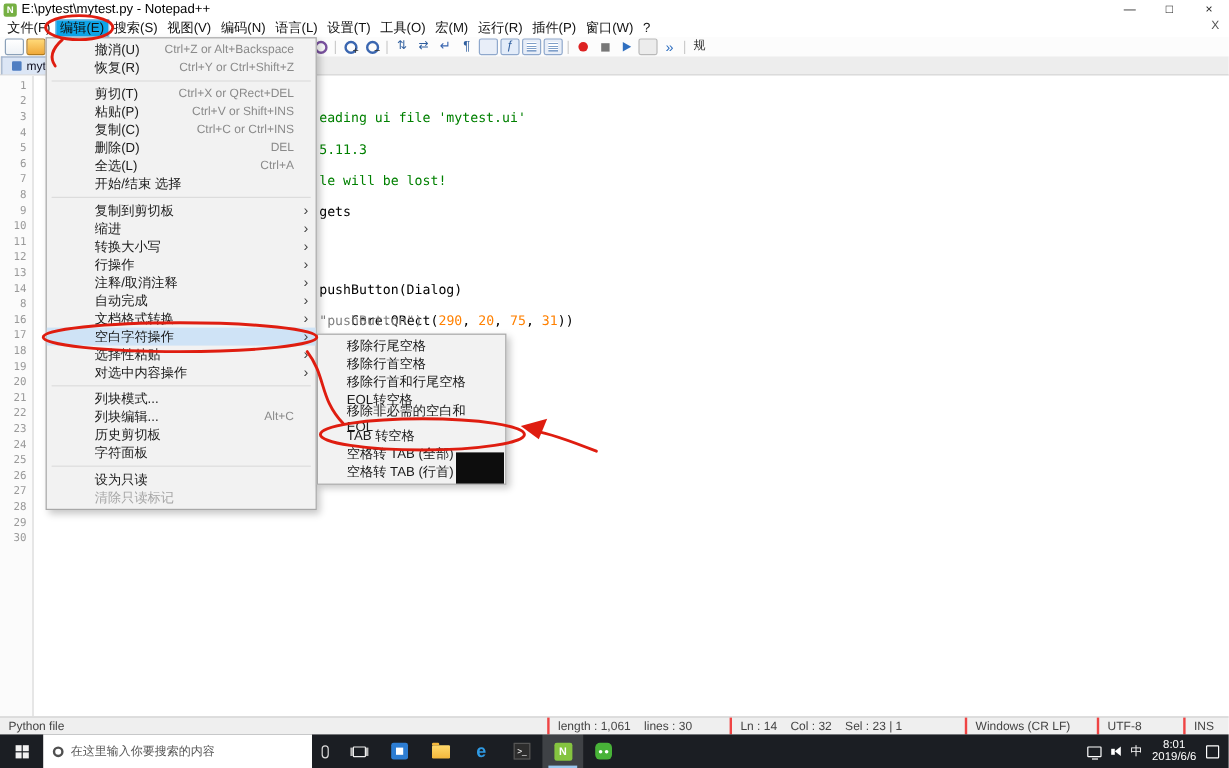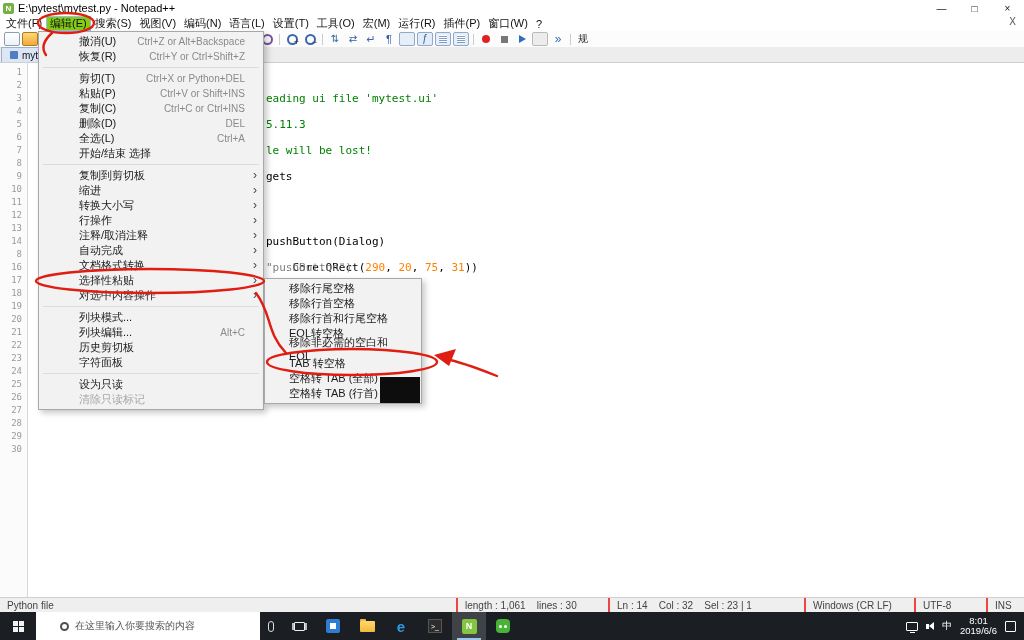--- a/index.html
+++ b/index.html
@@ -11,21 +11,21 @@
   .npp-logo{width:11px;height:11px;margin:0 4px 0 3px;background:#76b043;border-radius:2px;color:#fff;
     display:flex;align-items:center;justify-content:center;font-size:8px;font-weight:bold}
   .npp-logo::before{content:"N"}
   .title-text{color:#000;font-size:11px}
   .win-controls{margin-left:auto;display:flex;height:100%}
   .wc{width:33px;display:flex;align-items:center;justify-content:center;font-size:10px;color:#222}
 
   
   .menubar{position:absolute;top:16px;left:0;right:0;height:15px;background:#fff;display:flex;align-items:flex-start;padding-left:2px}
   .mb{padding:0 4px;height:100%;display:flex;align-items:center;color:#111}
-  .mb.active{background:#84cc16;box-shadow:inset 0 0 0 1px #90c2e7}
+  .mb.active{background:#0ea5e9;box-shadow:inset 0 0 0 1px #90c2e7}
   .mb-close{margin-left:auto;padding:0 8px;color:#555;font-size:10px}
 
   
   .toolbar{position:absolute;top:31px;left:0;right:0;height:16px;background:#fcfcfc;display:flex;align-items:center;padding-left:3px}
   .tb-sep{width:1px;height:11px;background:#ccc;margin:0 3px}
   .ti{position:relative;width:16px;height:14px;margin:0 1px;display:flex;align-items:center;justify-content:center;border-radius:2px;font-size:10px;line-height:1}
   .ic-new{background:linear-gradient(#fff,#eef2f6);border:1px solid #8aa0b8}
   .ic-open{background:linear-gradient(#ffd978,#f0a93a);border:1px solid #b27b1e}
   .ic-save,.ic-saveall,.ic-savemacro{background:#ececec;border:1px solid #b9b9b9}
   .ic-close,.ic-closeall{background:#f4f4f4;border:1px solid #b9b9b9;color:#999}
@@ -84,21 +84,21 @@
   
   .statusbar{position:absolute;top:597px;left:0;right:0;height:15px;background:#efefef;border-top:1px solid #cfcfcf;display:flex;align-items:stretch;font-size:10px;color:#444}
   .ss{display:flex;align-items:center;padding:0 7px;border-right:2px solid #ef4444;white-space:pre;overflow:hidden}
   .ss1{flex:1}.ss2{width:152px}.ss3{width:196px}.ss4{width:110px}.ss5{width:72px}.ss6{width:36px;border-right:none}
 
   
   .taskbar{position:absolute;top:612px;left:0;right:0;height:28px;background:#1b1e23;display:flex;align-items:center;color:#eee}
   .start{width:36px;height:100%;display:flex;align-items:center;justify-content:center}
   .winlogo{display:grid;grid-template-columns:5px 5px;grid-template-rows:5px 5px;gap:1px}
   .wsq{background:#f2f2f2}
-  .searchbox{width:224px;height:100%;background:#fff;display:flex;align-items:center;gap:6px;padding:0 24px}
+  .searchbox{width:224px;height:100%;background:#fff;display:flex;align-items:center;gap:6px;padding:0 8px}
   .ring{width:9px;height:9px;border:2px solid #4f4f4f;border-radius:50%;flex:none}
   .search-text{font-size:10px;color:#555;white-space:nowrap;overflow:hidden}
   .tb-btn{width:22px;height:100%;display:flex;align-items:center;justify-content:center}
   .pen{width:6px;height:11px;border:1px solid #ddd;border-radius:3px}
   .tb-app{width:34px;height:28px;display:flex;align-items:center;justify-content:center;position:relative}
   .tb-app.active{background:rgba(255,255,255,.16)}
   .tb-app.active::after{content:"";position:absolute;left:5px;right:5px;bottom:0;height:2px;background:#9ac7ef}
   .i-taskview{width:11px;height:9px;border:1px solid #eee;border-radius:1px;box-shadow:-3px 0 0 -1px #bbb,3px 0 0 -1px #bbb}
   .i-appblue{width:14px;height:14px;background:#2d7dd2;border-radius:2px;display:flex;align-items:center;justify-content:center}
   .i-appblue::before{content:"";width:6px;height:6px;background:#fff}
@@ -246,21 +246,21 @@
       <span>撤消(U)</span>
       <span class="sc">Ctrl+Z or Alt+Backspace</span>
     </div>
   <div class="mi">
       <span>恢复(R)</span>
       <span class="sc">Ctrl+Y or Ctrl+Shift+Z</span>
     </div>
   <div class="msep"></div>
   <div class="mi">
       <span>剪切(T)</span>
-      <span class="sc">Ctrl+X or Python+DEL</span>
+      <span class="sc">Ctrl+X or QRect+DEL</span>
     </div>
   <div class="mi">
       <span>粘贴(P)</span>
       <span class="sc">Ctrl+V or Shift+INS</span>
     </div>
   <div class="mi">
       <span>复制(C)</span>
       <span class="sc">Ctrl+C or Ctrl+INS</span>
     </div>
   <div class="mi">
@@ -288,20 +288,23 @@
       <span>行操作</span>
     </div>
   <div class="mi has-sub">
       <span>注释/取消注释</span>
     </div>
   <div class="mi has-sub">
       <span>自动完成</span>
     </div>
   <div class="mi has-sub">
       <span>文档格式转换</span>
+    </div>
+  <div class="mi has-sub sel">
+      <span>空白字符操作</span>
     </div>
   <div class="mi has-sub">
       <span>选择性粘贴</span>
     </div>
   <div class="mi has-sub">
       <span>对选中内容操作</span>
     </div>
   <div class="msep"></div>
   <div class="mi">
       <span>列块模式...</span>

